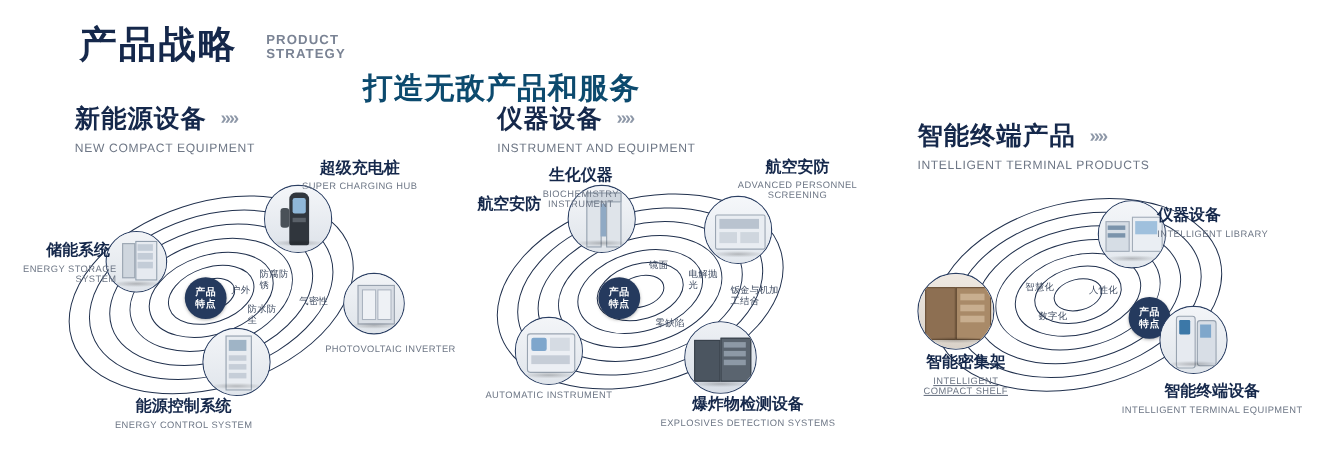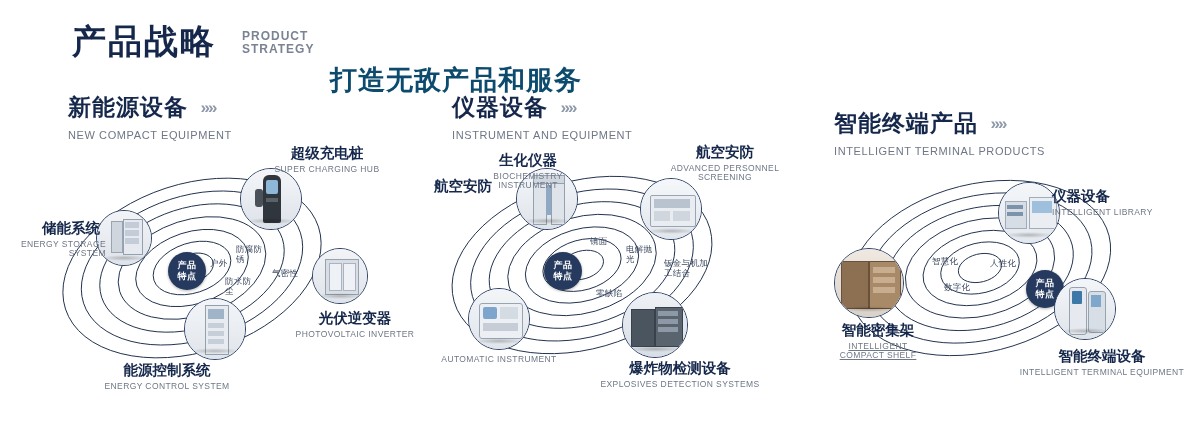--- a/index.html
+++ b/index.html
@@ -185,21 +185,20 @@
 
   <div class="cap left" style="left:-26px;top:80px;width:86px;">
     <div class="cn">储能系统</div>
     <div class="en wrap" style="margin-left:auto;">ENERGY STORAGE SYSTEM</div>
   </div>
   <div class="cap center" style="left:222px;top:5px;width:130px;">
     <div class="cn">超级充电桩</div>
     <div class="en">SUPER CHARGING HUB</div>
   </div>
   <div class="cap center" style="left:250px;top:170px;width:130px;">
-    <div class="cn">光伏逆变器</div>
     <div class="en">PHOTOVOLTAIC INVERTER</div>
   </div>
   <div class="cap center" style="left:42px;top:222px;width:170px;">
     <div class="cn">能源控制系统</div>
     <div class="en">ENERGY CONTROL SYSTEM</div>
   </div>
 </div>
 
 <div class="cluster" id="cluster2">
   <svg width="380" height="270" viewBox="0 0 380 270">

